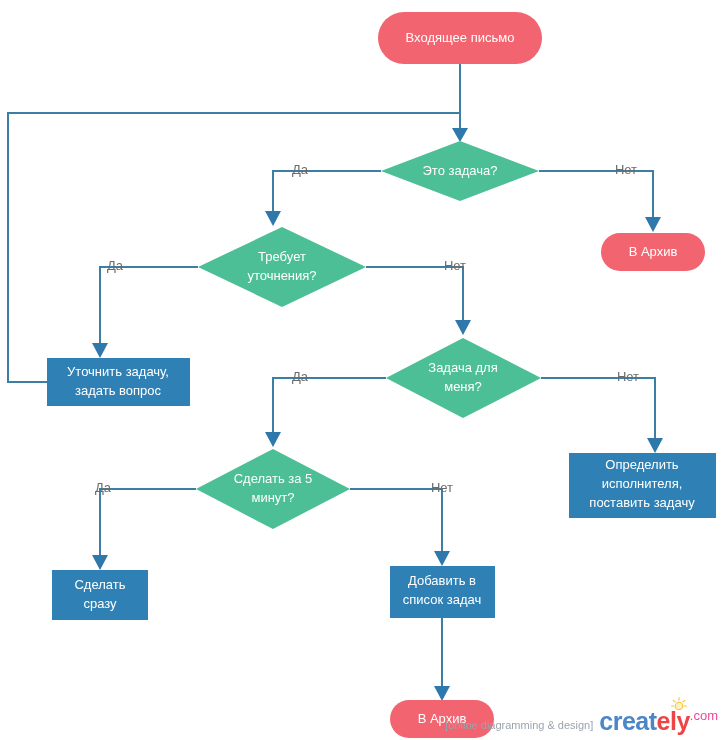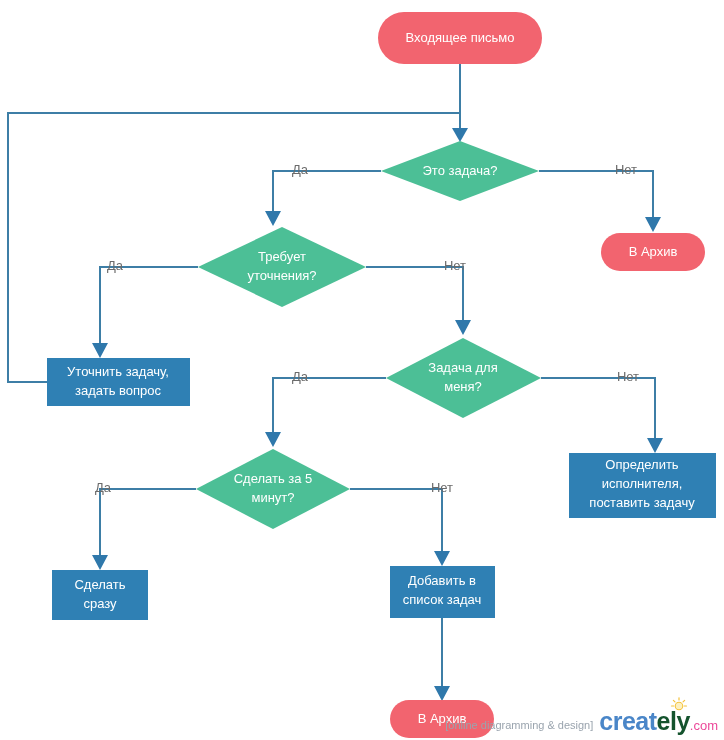--- a/index.html
+++ b/index.html
@@ -67,35 +67,34 @@
   #wm-tagline {
     font-family: "Liberation Sans", sans-serif;
     font-size: 11px;
     color: #9aa4ae;
     padding-bottom: 3px;
     white-space: nowrap;
   }
   #wm-logo {
     position: relative;
     display: flex;
-    align-items: flex-end;
   }
   .wm-create {
     font-family: "Liberation Sans", sans-serif;
     font-size: 25px;
     font-weight: bold;
     color: #4a86c8;
     letter-spacing: -0.5px;
     line-height: 1;
   }
   .wm-ly {
     font-family: "Liberation Sans", sans-serif;
     font-size: 25px;
     font-weight: bold;
-    color: #14532d;
+    color: #ef4444;
     letter-spacing: -0.5px;
     line-height: 1;
   }
   .wm-com {
     font-family: "Liberation Sans", sans-serif;
     font-size: 13px;
     color: #ec4899;
     line-height: 1;
     padding-bottom: 2px;
   }

